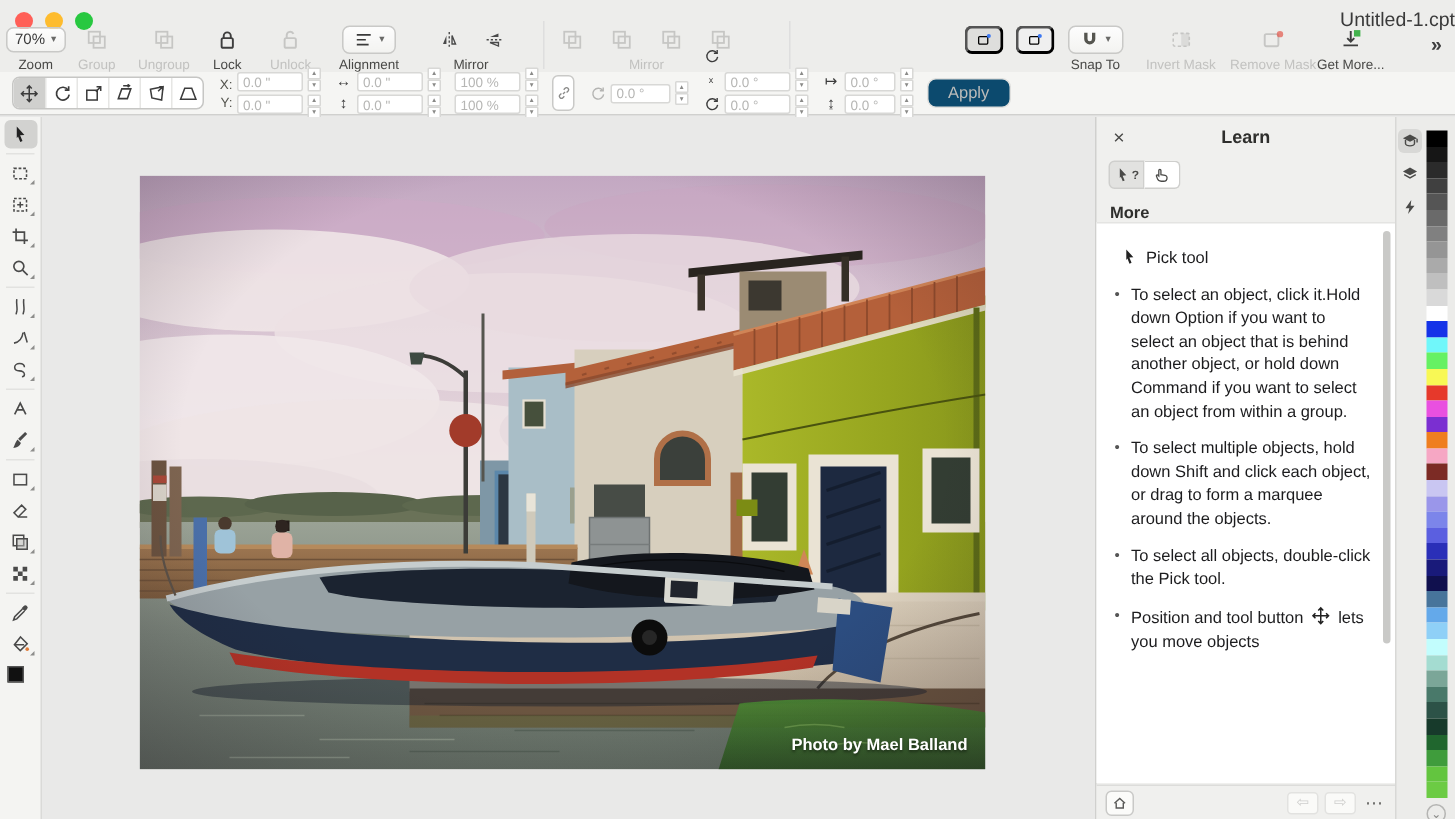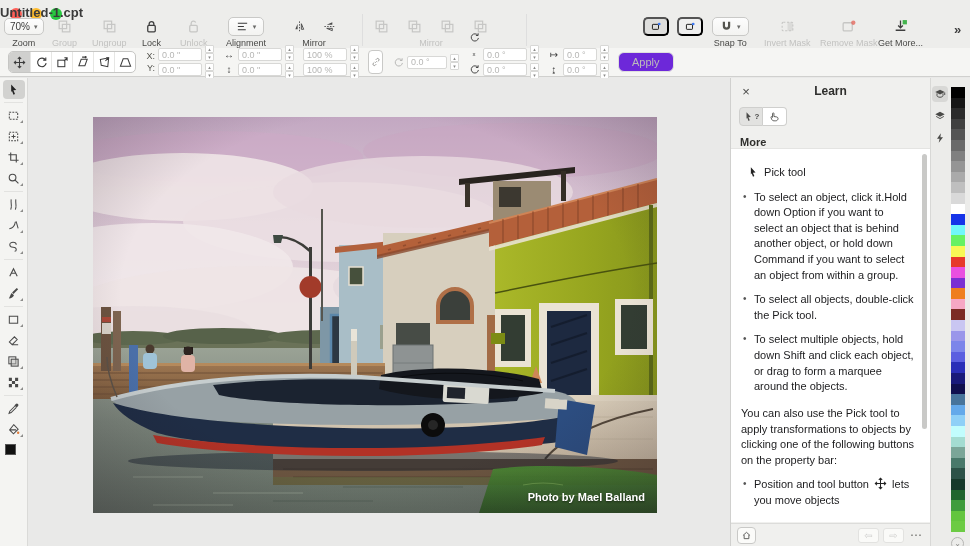--- a/index.html
+++ b/index.html
@@ -3,21 +3,21 @@
 <meta charset="utf-8">
 <style>
   html,body{margin:0;padding:0;background:#cfcfcd}
   .app{position:relative;width:970px;height:546px;overflow:hidden;background:#e9e9e8;
        font-family:"Liberation Sans",sans-serif;-webkit-font-smoothing:antialiased;color:#3c3c3c}
   svg{display:block}
   
   .titlebar{position:absolute;top:0;left:0;right:0;height:48px;background:#ededeb;border-bottom:1px solid #d0d0ce}
   .tl{position:absolute;top:8px;left:10px;display:flex;gap:8px}
   .tl span{width:12px;height:12px;border-radius:50%;display:block}
-  .wt{position:absolute;top:5px;left:0;right:0;text-align:left;font-size:13px;font-weight:700;color:#3a3a3a;pointer-events:none}
+  .wt{position:absolute;top:5px;left:0;right:0;text-align:right;font-size:13px;font-weight:400;color:#3a3a3a;pointer-events:none}
   .tg{position:absolute;top:17px;display:flex;flex-direction:column;align-items:center;gap:3px;color:#3e3e3e}
   .tg .ic{height:18px;display:flex;align-items:center;gap:8px}
   .tg svg{width:15px;height:15px}
   .tg .lb{font-size:9px;color:#494947;white-space:nowrap}
   .tg.dis{color:#c6c6c4}.tg.dis .lb{color:#c2c2c0}
   .pill{display:flex;align-items:center;gap:4px;border:1px solid #c9c9c7;background:linear-gradient(#fdfdfd,#f3f3f1);
         border-radius:5px;padding:2px 7px;font-size:10px;color:#3a3a3a}
   .pill svg{width:13px;height:13px}
   .caret{font-size:7px;color:#6a6a68;line-height:7px}
   .ichip{width:26px;height:19px;display:flex;align-items:center;justify-content:center;border-radius:5px}
@@ -42,21 +42,21 @@
   .ficon sub{font-size:6px}
   .dim{color:#b4b4b2}
   input.pv{width:44px;height:13px;border:1px solid #d8d8d6;background:#fff;color:#b6b6b4;
            font:9px "Liberation Sans",sans-serif;padding:0 3px;box-sizing:border-box;border-radius:2px}
   input.pv.w40{width:40px} input.pv.w34{width:34px}
   .stp{display:flex;flex-direction:column;width:9px}
   .stp span{height:6px;font-size:5px;line-height:6px;color:#8a8a88;text-align:center;border:1px solid #d8d8d6;background:#fff;border-radius:1px}
   .lockbtn{width:15px;height:24px;border:1px solid #c9c9c7;background:#fff;border-radius:4px;display:flex;
            align-items:center;justify-content:center;color:#8a8a88;padding:0}
   .lockbtn svg{width:10px;height:10px}
-  .applybtn{border:1px solid #e0e0de;background:#6d28d9;color:#bcbcba;font:11px "Liberation Sans",sans-serif;
+  .applybtn{border:1px solid #e0e0de;background:#0c4a6e;color:#bcbcba;font:11px "Liberation Sans",sans-serif;
             border-radius:6px;padding:3px 13px}
   
   .toolbox{position:absolute;top:78px;left:0;width:27px;bottom:0;background:#f4f4f2;border-right:1px solid #dadad8}
   .tool{width:22px;height:19px;margin:2px auto;display:flex;align-items:center;justify-content:center;
         border-radius:4px;position:relative;color:#4a4a4a;background:transparent;border:0;padding:0}
   .tool svg{width:13px;height:13px}
   .tool.sel{background:#d2d2d0}
   .fly::after{content:"";position:absolute;right:2px;bottom:2px;border-left:3px solid transparent;border-bottom:3px solid #8d8d8b}
   .tdiv{height:1px;background:#e2e2e0;margin:3px 4px}
   .colctl{position:relative;width:18px;height:17px;margin:5px auto 0}
@@ -855,24 +855,23 @@
     </div>
     <div class="p-hints">More</div>
     <div class="p-content">
       <div class="pickline">
         <span><svg viewBox="0 0 14 14" class="rsvg">
               <use href="#i-pick"></use>
             </svg><span> </span><span class="b">Pick</span><span> tool</span></span>
       </div>
       <ul class="hl">
         <li><span><span>To select an object, click it.Hold down </span><span class="b">Option</span><span> if you want to select an object that is behind another object, or hold down </span><span class="b">Command</span><span> if you want to select an object from within a group.</span></span></li>
+        <li><span><span>To select multiple objects, hold down </span><span class="b">Shift</span><span> and click each object, or drag to form a marquee around the objects.</span></span></li>
         <li><span><span>To select all objects, double-click the </span><span class="b">Pick</span><span> tool.</span></span></li>
-        <li><span><span>To select multiple objects, hold down </span><span class="b">Shift</span><span> and click each object, or drag to form a marquee around the objects.</span></span></li>
       </ul>
-      <div class="para"><span>You can also use the </span><span class="b">Pick</span><span> tool to apply transformations to objects by clicking one of the following buttons on the property bar:</span></div>
       <ul class="hl">
         <li><span><span class="b">Position and tool</span><span> button </span><svg viewBox="0 0 14 14" class="rsvg">
                 <use href="#i-move"></use>
               </svg><span> lets you move objects</span></span></li>
 
       </ul>
     </div>
     <div class="p-scrollbar"></div>
     <div class="p-foot">
       <button class="homebtn">

